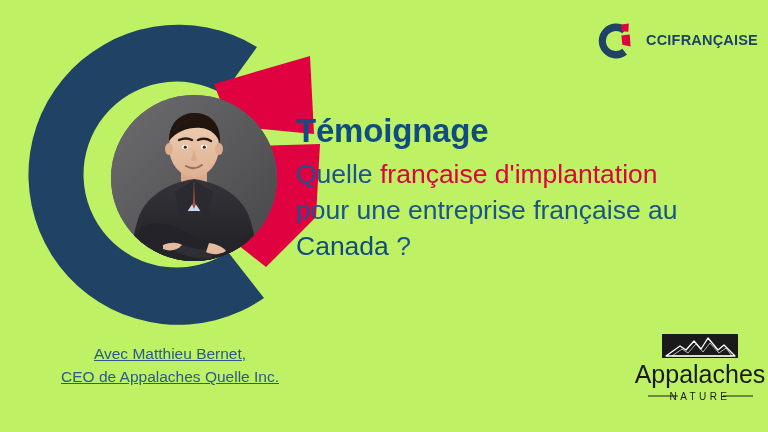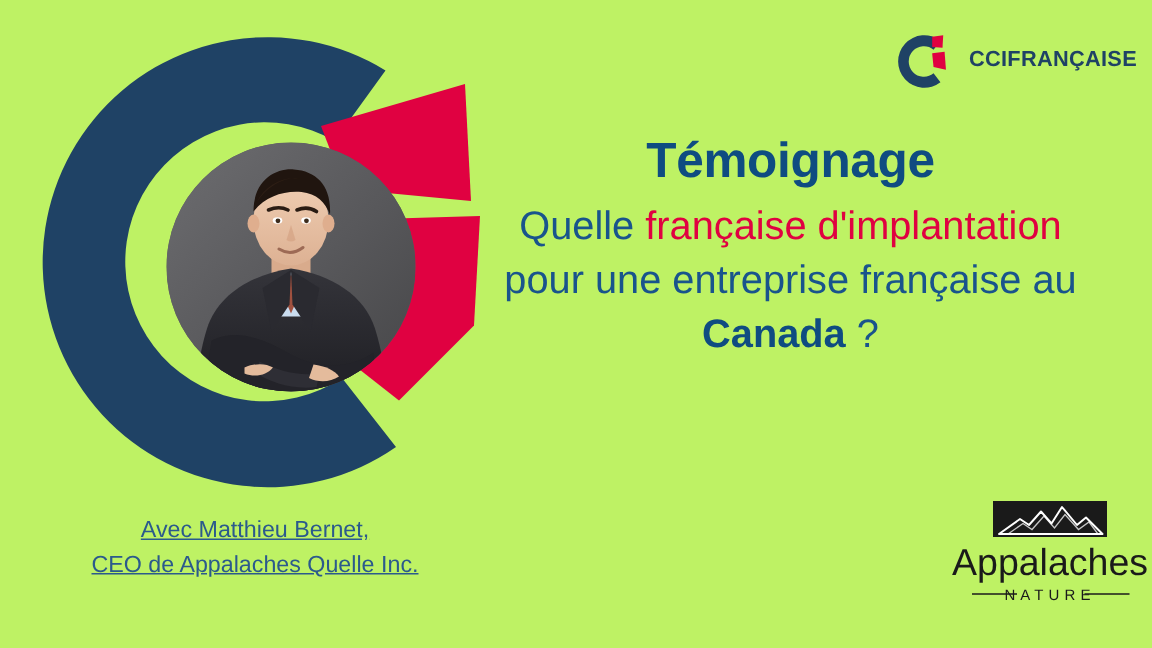--- a/index.html
+++ b/index.html
@@ -36,41 +36,41 @@
     width:166px;height:166px;
     border-radius:50%;
     overflow:hidden;
     background:#5a5a5c;
   }
   .portrait svg{display:block;width:166px;height:166px;}
 
   
   .headline{
     position:absolute;
-    left:296px; top:88px;
+    left:296px; top:112px;
     width:462px;
-    text-align:center;
+    text-align:left;
     color:#114A7E;
   }
   .h-title{
     font-size:33px;
     font-weight:bold;
     color:#0F4C81;
     letter-spacing:-.2px;
     line-height:1.18;
     margin-bottom:5px;
   }
   .h-sub{
     font-size:26.5px;
     line-height:1.36;
     color:#19548C;
     font-weight:400;
   }
   .accent{color:#E00141;}
-  .bold-navy{font-weight:bold;color:#0F4C81;}
+  .bold-navy{font-weight:normal;color:#0F4C81;}
 
   
   .caption{
     position:absolute;
     left:36px; top:342px;
     width:268px;
     text-align:center;
     color:#2B5A8C;
     font-size:15.5px;
     line-height:1.5;

